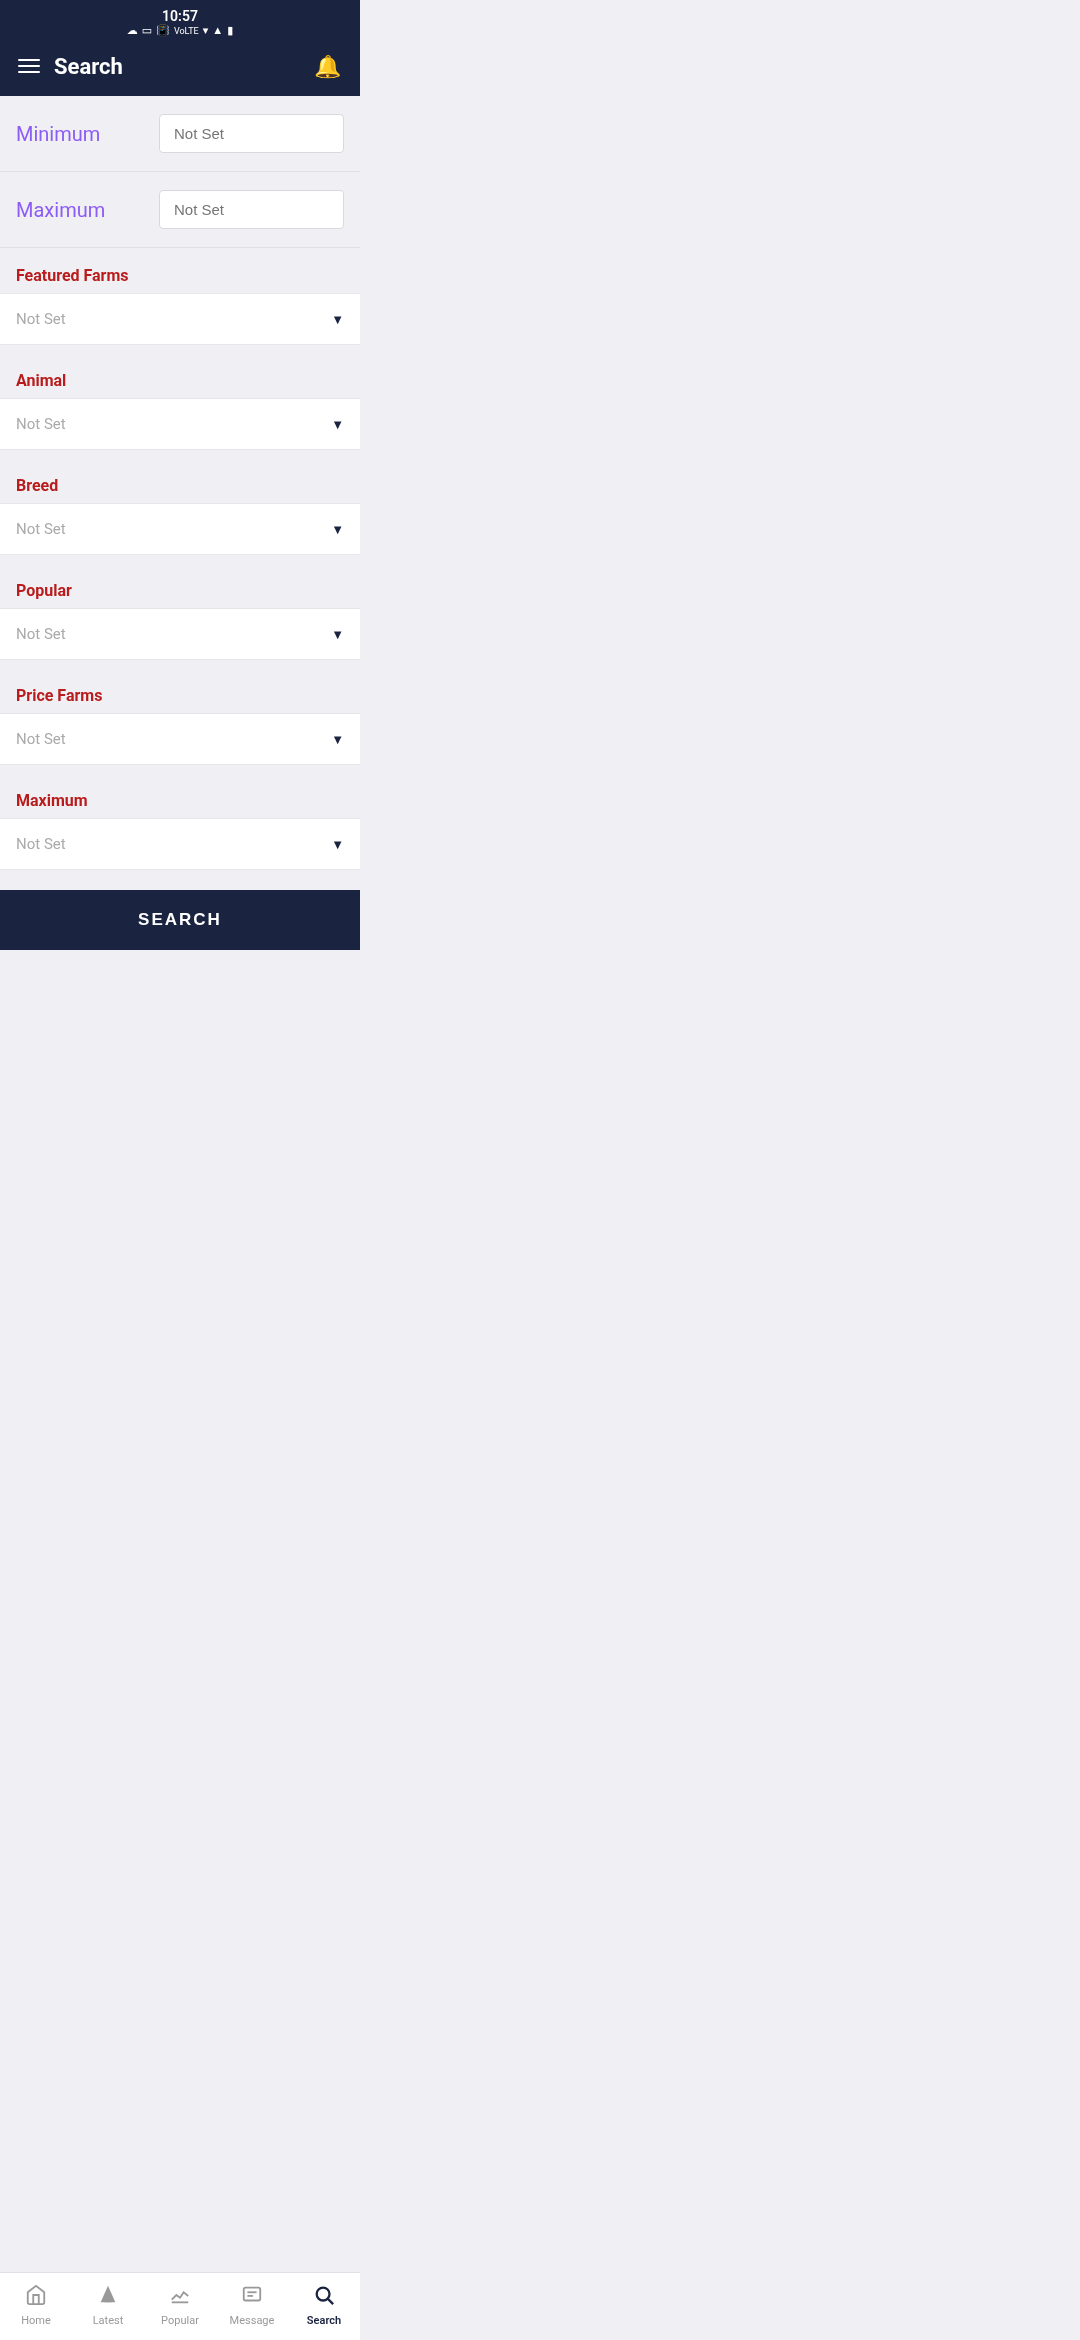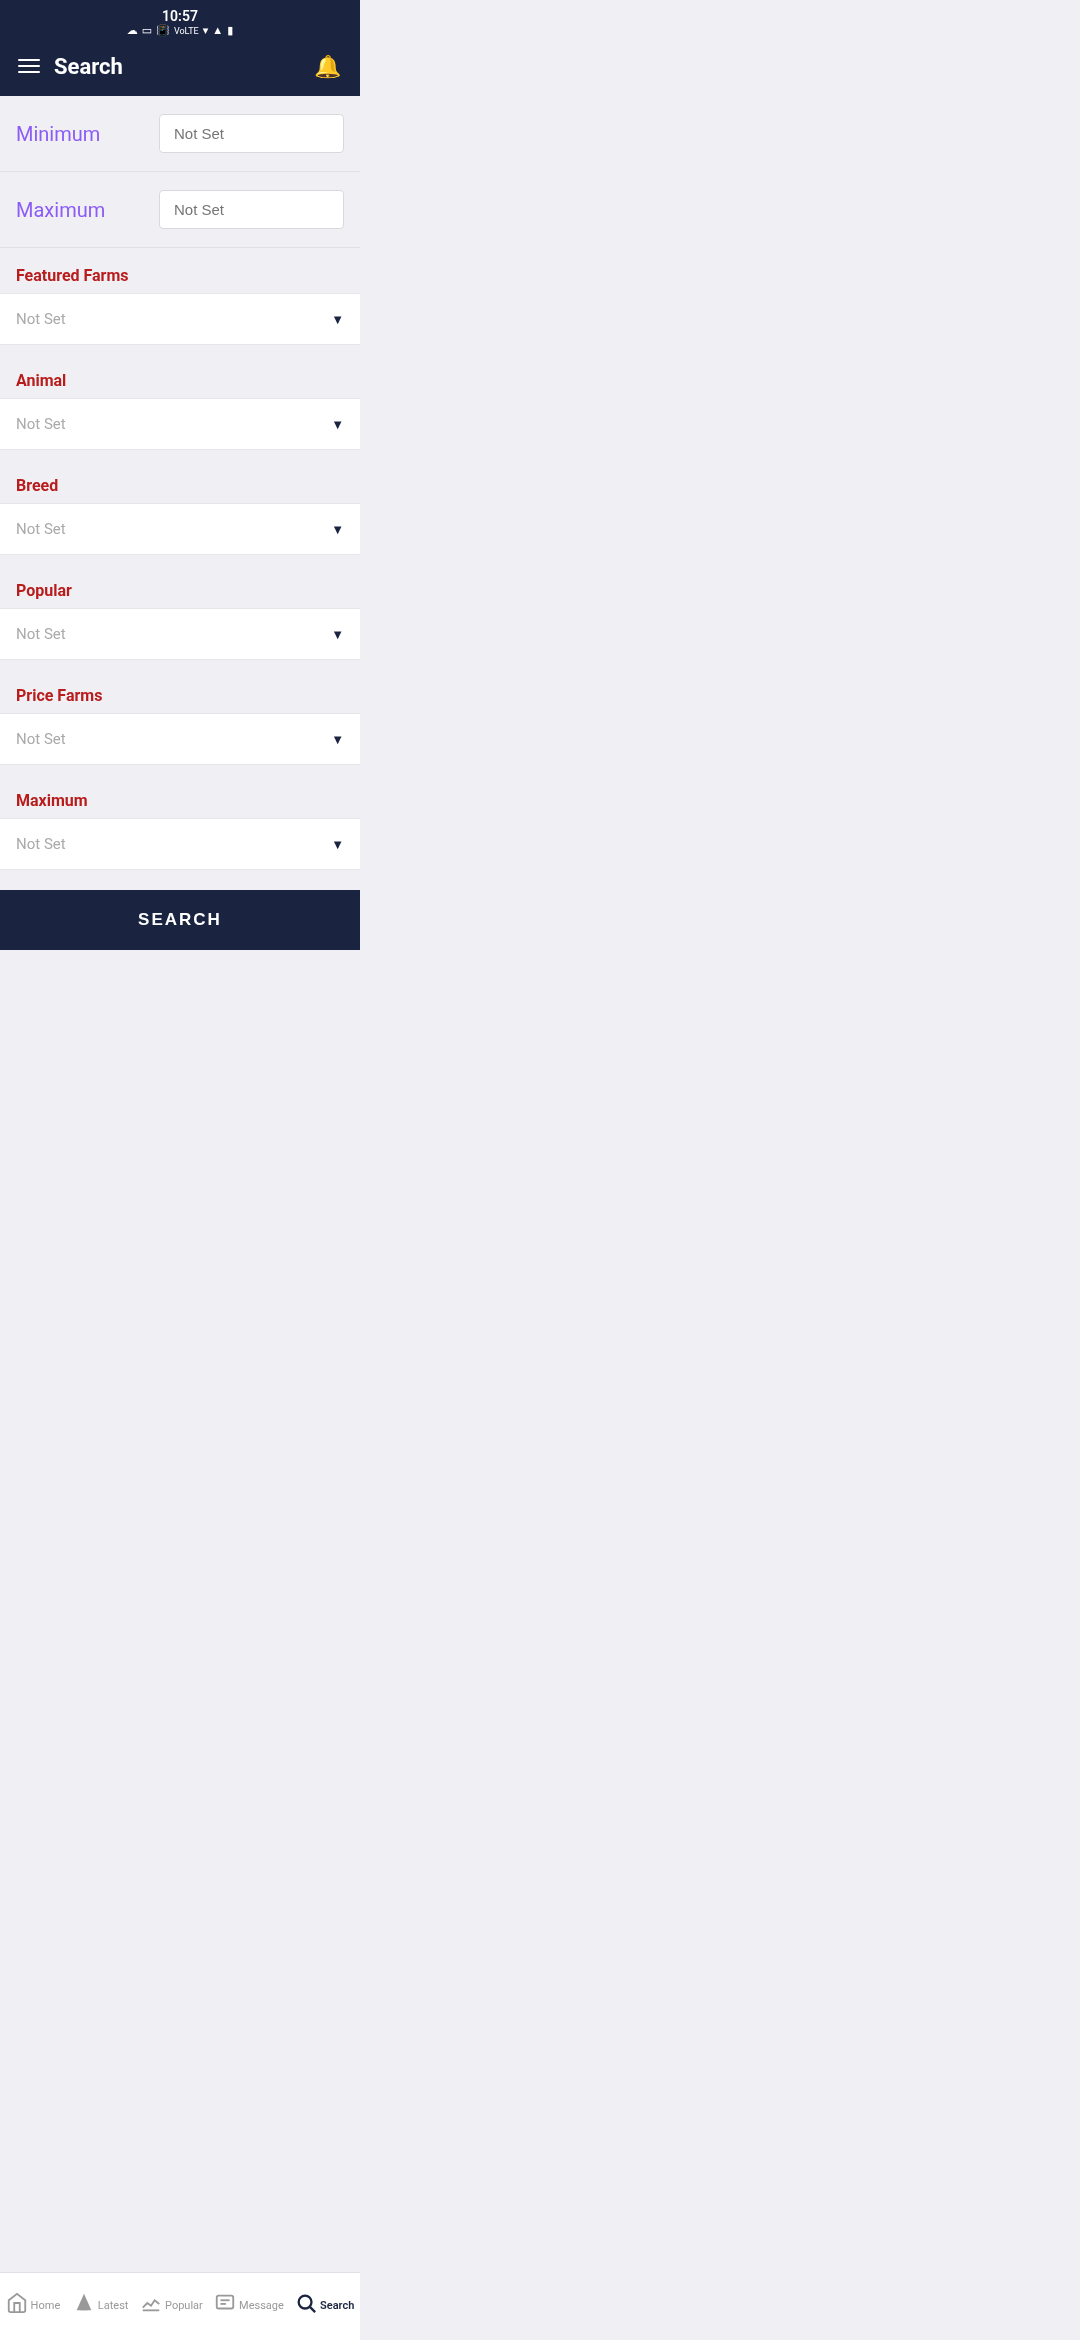--- a/index.html
+++ b/index.html
@@ -174,21 +174,21 @@
       background: white;
       border-top: 1px solid #e0e0e6;
       display: flex;
       justify-content: space-around;
       align-items: center;
       padding: 8px 0 10px 0;
       height: 68px;
     }
     .nav-item {
       display: flex;
-      flex-direction: row;
+      flex-direction: column;
       align-items: center;
       gap: 3px;
       cursor: pointer;
       min-width: 56px;
     }
     .nav-icon {
       font-size: 22px;
       color: #999;
     }
     .nav-icon.active {

